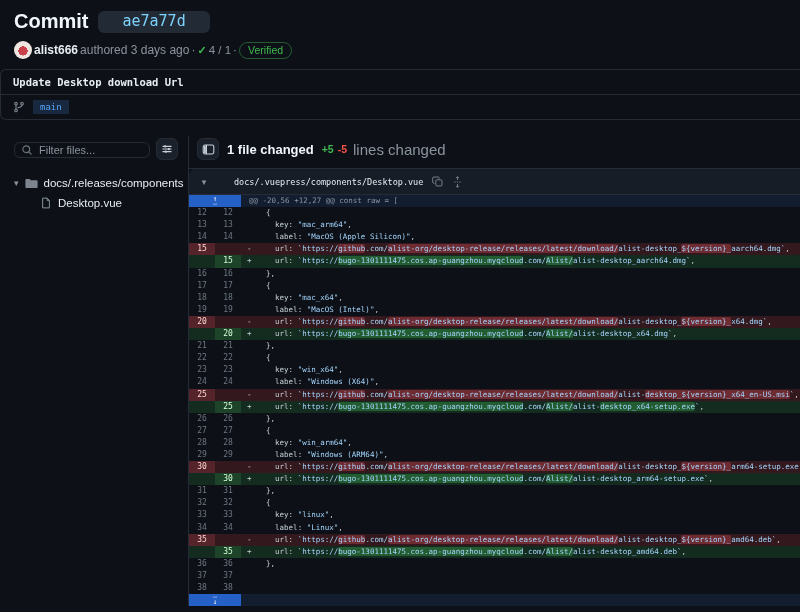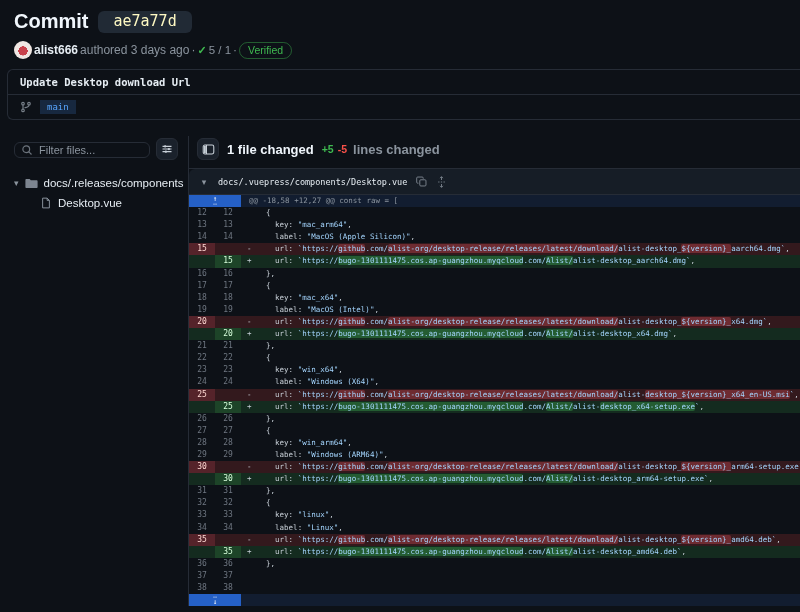--- a/index.html
+++ b/index.html
@@ -8,41 +8,41 @@
     background:var(--bgPage,#0d1117);
     color:var(--textPrimary,#e6edf3);
     font-family:"Liberation Sans", sans-serif;
   }
 
   
   .commit-header { padding:10px 16px 0 14px; }
   .title-row { display:flex; align-items:center; gap:10px; }
   .page-title { font-size:20px; font-weight:600; color:#f0f6fc; }
   .sha-chip {
-    font-family:"DejaVu Sans Mono", monospace; font-size:15px; color:#fef9c3;
-    background:var(--shaChipBg,#212a35); padding:1px 15px 3px; border-radius:6px;
+    font-family:"DejaVu Sans Mono", monospace; font-size:15px; color:#7dd3fc;
+    background:var(--shaChipBg,#212a35); padding:1px 24px 3px; border-radius:6px;
   }
   .author-row { display:flex; align-items:center; gap:2px; margin-top:8px; font-size:12px; }
   .avatar {
     width:18px; height:18px; border-radius:50%;
     background:radial-gradient(circle at 50% 55%, #c8414b 0 34%, #efe6e2 35%);
     flex:0 0 auto;
   }
   .author-name { font-weight:700; color:#e6edf3; }
   .muted { color:var(--muted,#8b949e); }
   .check { color:var(--green,#3fb950); font-weight:700; font-size:11px; }
   .checks-count { color:var(--muted,#8b949e); font-size:11.5px; }
   .verified-badge {
     border:1px solid rgba(63,185,80,.45); color:var(--green,#3fb950);
     font-size:10.5px; line-height:15px; padding:0 8px; border-radius:999px;
   }
 
   
   .commit-box {
-    margin:10px 0 0 7px;
+    margin:10px 0 0 0;
     border:1px solid var(--border,#262c36); border-right:none;
     border-radius:6px 0 0 6px;
   }
   .commit-msg {
     padding:6px 12px; border-bottom:1px solid var(--border,#262c36);
     font-family:"DejaVu Sans Mono", monospace; font-size:10.5px; font-weight:700; color:#e6edf3;
   }
   .branch-row { display:flex; align-items:center; gap:8px; padding:5px 12px; }
   .branch-chip {
     font-family:"DejaVu Sans Mono", monospace; font-size:9px; color:#58a6ff;
@@ -70,29 +70,29 @@
   .tree-row { display:flex; align-items:center; gap:6px; height:20px; cursor:pointer; color:#e6edf3; }
   .tree-row.indent { padding-left:26px; }
   .chev { color:var(--muted,#8b949e); font-size:9px; width:10px; text-align:center; }
 
   
   .main { flex:1; border-left:1px solid var(--border,#262c36); min-width:0; }
   .diff-toolbar { display:flex; align-items:center; gap:8px; padding:2px 0 8px 8px; }
   .files-changed { font-size:13px; font-weight:700; color:#f0f6fc; }
   .adds { color:var(--green,#3fb950); font-size:10.5px; font-weight:700; }
   .dels { color:var(--red,#f85149); font-size:10.5px; font-weight:700; margin-left:-4px; }
-  .lines-changed { color:var(--muted,#8b949e); font-size:13px; margin-left:-2px;font-weight:bold; }
+  .lines-changed { color:var(--muted,#8b949e); font-size:15px; margin-left:-2px; }
 
   .file-card { border-top:1px solid var(--border,#262c36); }
   .file-header {
     height:26px; background:var(--bgHeader,#161d26);
     border-bottom:1px solid var(--border,#262c36); border-radius:6px 0 0 0;
     display:flex; align-items:center; gap:9px; padding:0 10px;
   }
-  .file-path { font-family:"DejaVu Sans Mono", monospace; font-size:8.5px; color:#e6edf3; }
+  .file-path { font-family:"DejaVu Sans Mono", monospace; font-size:8.5px; color:#e6edf3;margin-left:16px; }
   .hicon { display:flex; align-items:center; cursor:pointer; opacity:.85; }
 
   
   .drow { display:flex; height:12.1px; line-height:12.1px; font-family:"DejaVu Sans Mono", monospace; font-size:7.5px; }
   .ln { width:26px; flex:0 0 auto; text-align:center; font-size:8px; color:#6e7681; cursor:pointer; }
   .mk { width:16px; flex:0 0 auto; padding-left:6px; color:#c9d1d9; }
   .code { flex:1; white-space:pre; overflow:hidden; color:var(--codePlain,#c9d1d9); }
   .str { color:var(--str,#a5d6ff); }
   .kw  { color:var(--kw,#ff7b72); }
   .del { background:var(--delLine,#33191d); }
@@ -122,21 +122,21 @@
   <div class="title-row">
     <span class="page-title">Commit</span>
     <span class="sha-chip">ae7a77d</span>
   </div>
   <div class="author-row">
     <span class="avatar"></span>
     <span class="author-name">alist666</span>
     <span class="muted">authored 3 days ago</span>
     <span class="muted">·</span>
     <span class="check">✓</span>
-    <span class="checks-count">5 / 1</span>
+    <span class="checks-count">4 / 1</span>
     <span class="muted">·</span>
     <span class="verified-badge">Verified</span>
   </div>
 </div>
 
 <div class="commit-box">
   <div class="commit-msg">Update Desktop download Url</div>
   <div class="branch-row">
     <span class="hicon">
       <svg width="12" height="12" viewBox="0 0 16 16" fill="none" stroke="#8b949e" stroke-width="1.5">
@@ -228,21 +228,21 @@
             <path d="M8 1v5 M5.8 3.2 8 1l2.2 2.2 M8 17v-5 M5.8 14.8 8 17l2.2-2.2 M3 9h2 M7 9h2 M11 9h2"></path>
           </svg>
         </span>
       </div>
       <div>
           <div class="drow hrow">
             <div class="xbtn">
               <span class="ar">↑</span>
               <span class="dots">⋯</span>
             </div>
-            <span class="htext"><span>@@ -18,58 +12,27 @@ </span><span class="hctx">const raw = [</span></span>
+            <span class="htext"><span>@@ -20,56 +12,27 @@ </span><span class="hctx">const raw = [</span></span>
           </div>
           <div class="drow ctx">
             <div class="ln lo">12</div>
             <div class="ln ln2">12</div>
             <div class="mk"></div>
             <div class="code"><span>  {</span></div>
           </div>
           <div class="drow ctx">
             <div class="ln lo">13</div>
             <div class="ln ln2">13</div>

